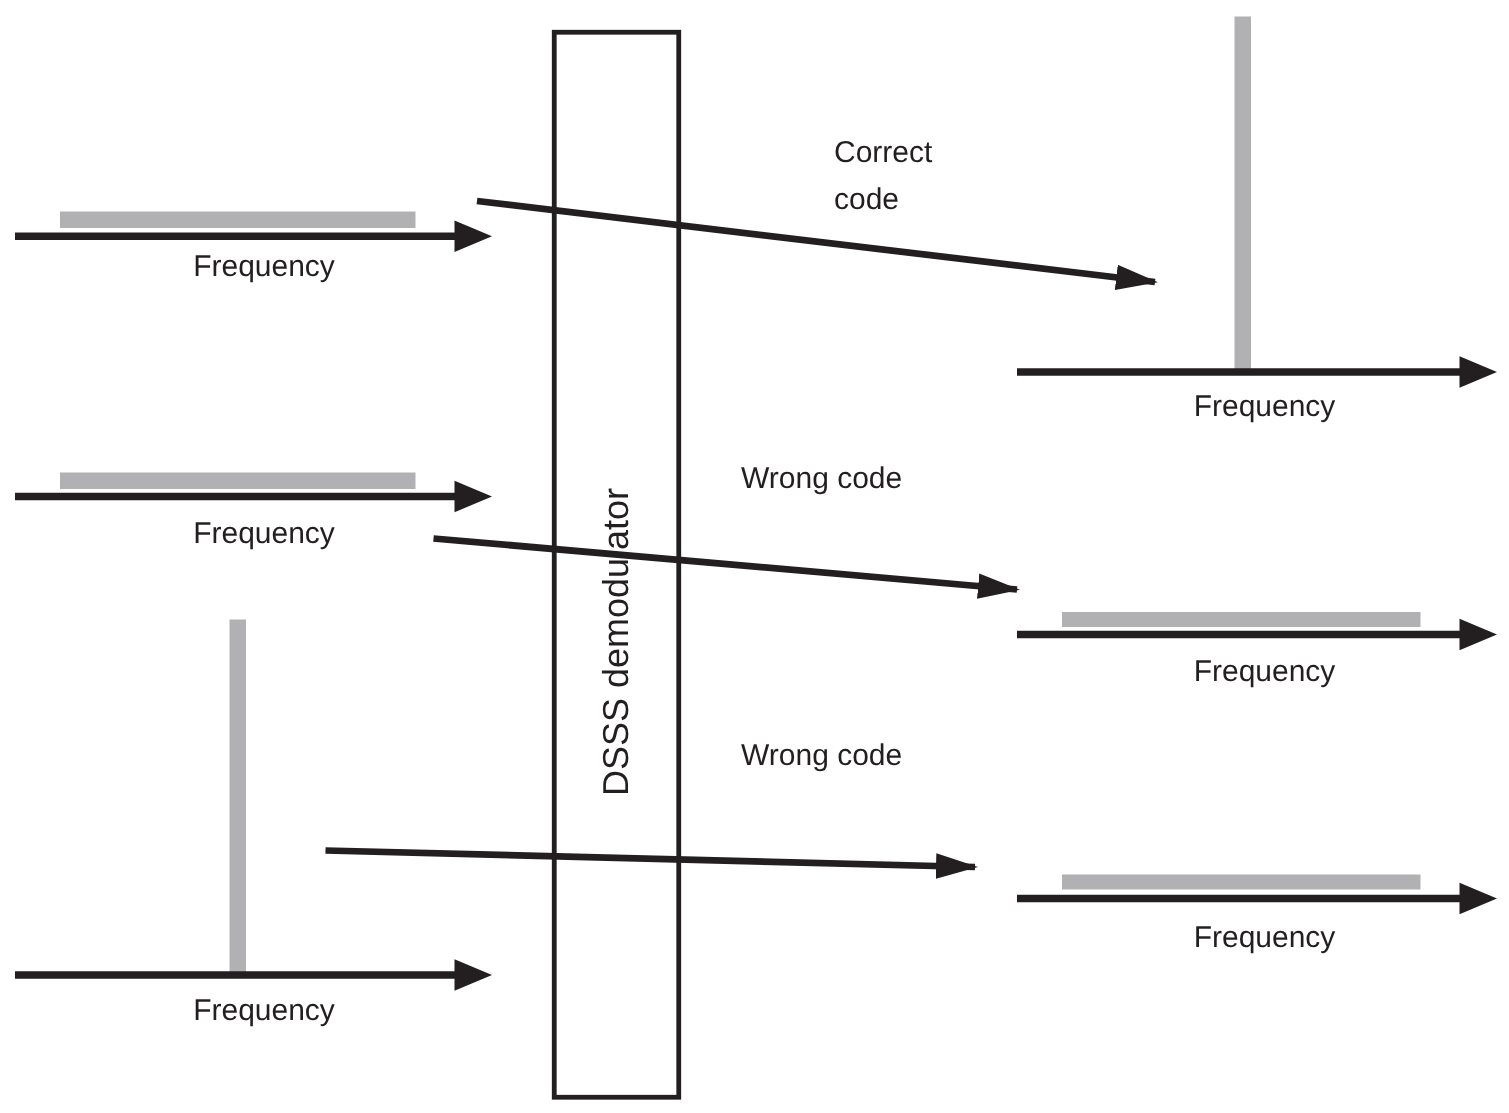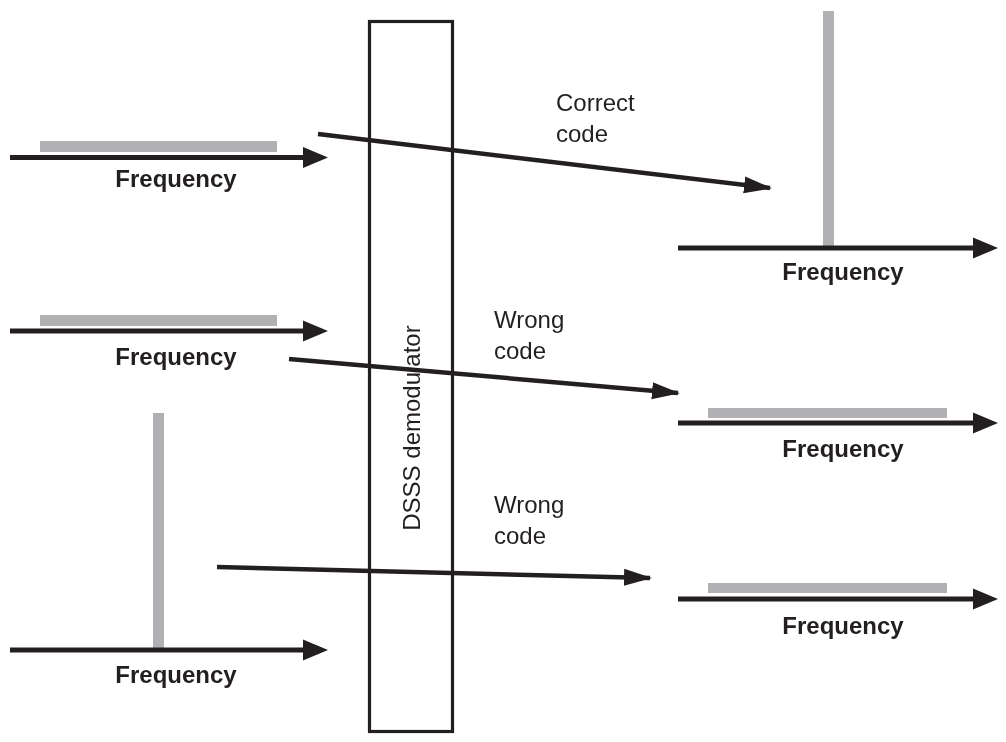--- a/index.html
+++ b/index.html
@@ -27,25 +27,25 @@
   .axis-line   { stroke: var(--ink); stroke-width: 5; }
   .axis-head   { fill: var(--ink); }
   .signal-bar  { fill: var(--gray); }
   .signal-spike{ fill: var(--gray); }
   .demod-box   { fill: #ffffff; stroke: var(--ink); stroke-width: 3.2; }
   .flow-arrow  { stroke: var(--ink); stroke-width: 4.5; fill: none; }
 
   .label {
     position: absolute;
     color: var(--ink);
-    font-size: 24px;
+    font-size: 20px;
     line-height: 31px;
     white-space: nowrap;
   }
-  .freq-label { transform: translateX(-50%); font-weight: bold; }
+  .freq-label { transform: translateX(-50%); }
   .code-label { white-space: normal; width: 110px; }
   .demod-label {
     transform: translate(-50%, -50%) rotate(-90deg);
     font-size: 24px;
     white-space: nowrap;
   }
 </style>
 </head>
 <body>
 

